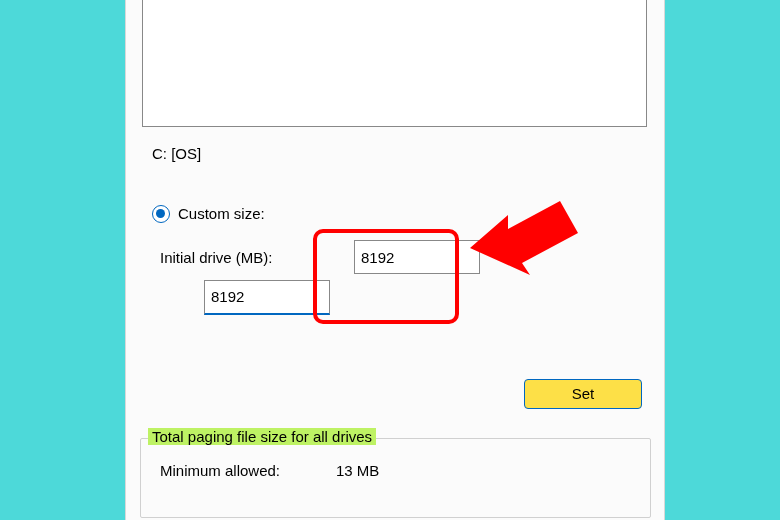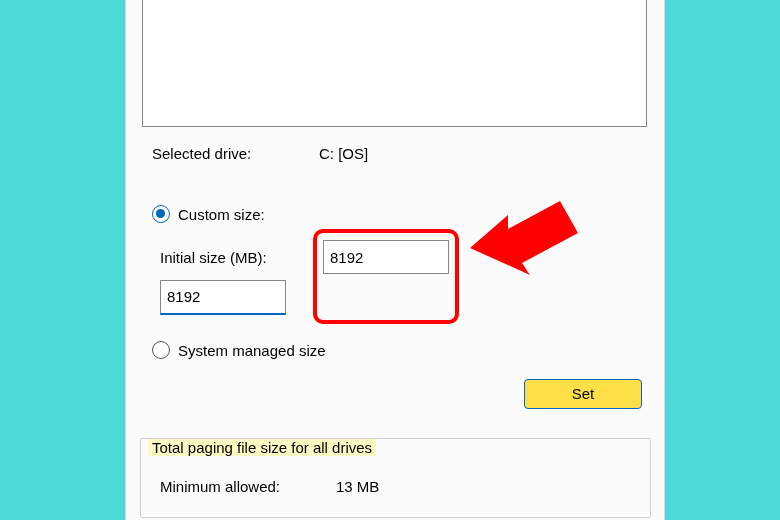--- a/index.html
+++ b/index.html
@@ -45,21 +45,21 @@
     }
     .info-label { width: 167px; }
     .radio-group {
       position: absolute;
       left: 152px;
       top: 205px;
       width: 500px;
     }
     .radio-row {
       display: flex;
-      align-items: center;
+      align-items: flex-start;
       margin-bottom: 6px;
     }
     .radio {
       width: 18px;
       height: 18px;
       border: 1.5px solid #555;
       border-radius: 50%;
       margin-right: 8px;
       position: relative;
       background: #fff;
@@ -91,20 +91,21 @@
     }
     .size-label { width: 163px; }
     .size-input {
       width: 126px;
       height: 28px;
       border: 1px solid #888;
       padding: 16px 6px;
       font-family: inherit;
       font-size: 15px;
       background: #fff;
+      margin-left: 44px;
     }
     .size-input.focused {
       border-bottom: 2px solid #0067c0;
     }
     .highlight-box {
       position: absolute;
       left: 313px;
       top: 229px;
       width: 146px;
       height: 95px;
@@ -148,71 +149,65 @@
       left: 140px;
       top: 438px;
       width: 511px;
       height: 80px;
       border: 1px solid #d0d0d0;
       border-radius: 2px;
     }
     .groupbox-title {
       position: absolute;
       left: 148px;
-      top: 439px;
-      background: #fef9c3;
+      top: 428px;
+      background: #bef264;
       padding: 0 4px;
     }
     .min-allowed {
       position: absolute;
       left: 160px;
       top: 462px;
       display: flex;
-      margin-top: 16px;
     }
     .min-allowed .info-label { width: 176px; }
   </style>
 </head>
 <body>
 
 <div class="panel"></div>
 
 <div class="drive-list">
   
 </div>
 
 <div class="info-grid">
   <div class="info-row">
-    <span class="info-label">Selected drive:</span>
     <span>C:  [OS]</span>
   </div>
 </div>
 
 <div class="radio-group">
   <div class="radio-row">
     <span class="radio selected"></span>
     <span>Custom size:</span>
   </div>
 </div>
 
 <div class="size-inputs">
   <div class="size-row">
-    <span class="size-label">Initial size (MB):</span>
+    <span class="size-label">Initial drive (MB):</span>
     <input class="size-input" value="8192" style="">
   </div>
   <div class="size-row">
     <input class="size-input focused" value="8192" style="">
   </div>
 </div>
 
 <div class="second-radios">
-  <div class="radio-row">
-    <span class="radio"></span>
-    <span>System managed size</span>
-  </div>
 </div>
 
 <div class="set-button">Set</div>
 
 <div class="groupbox"></div>
 <div class="groupbox-title">Total paging file size for all drives</div>
 <div class="min-allowed">
   <span class="info-label">Minimum allowed:</span>
   <span>13 MB</span>
 </div>

